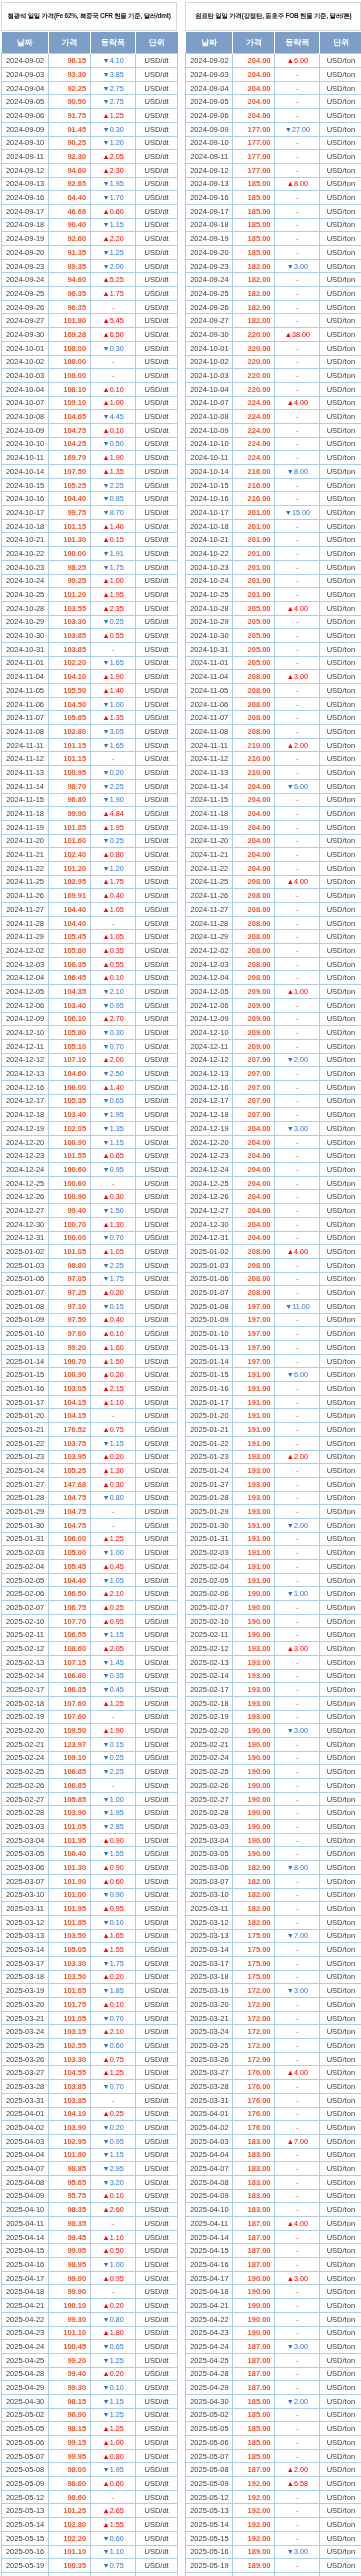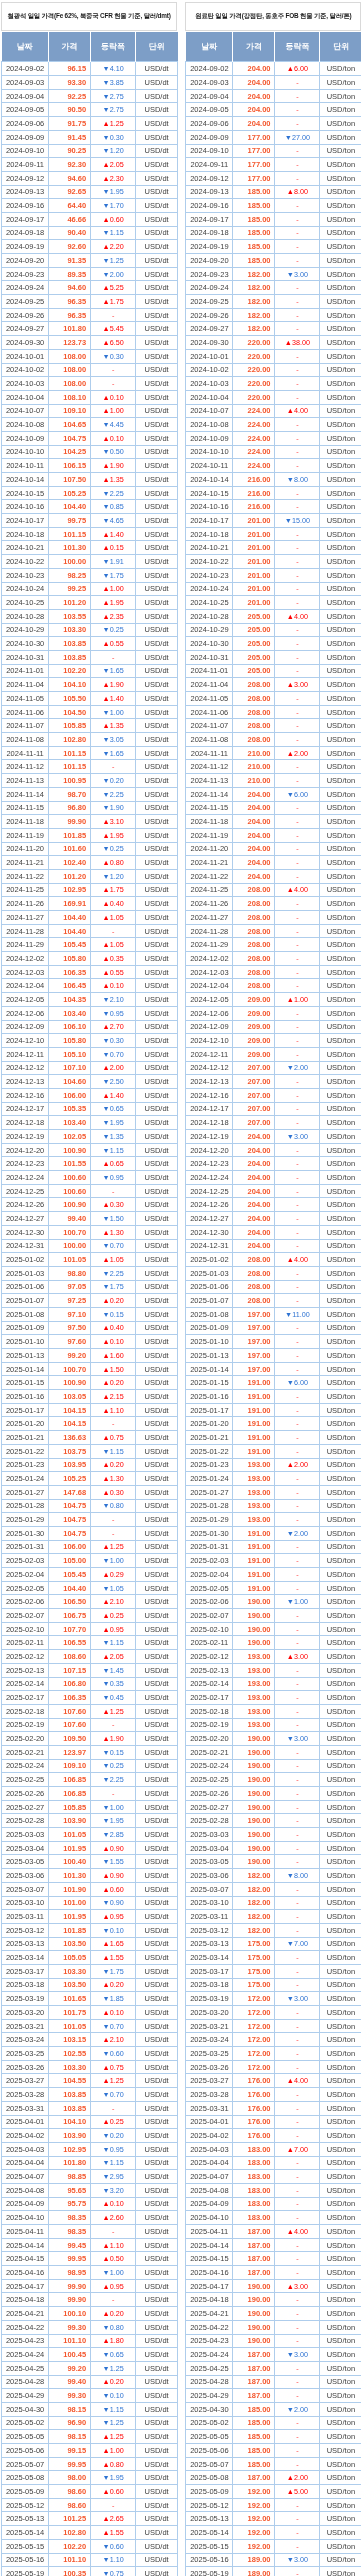--- a/index.html
+++ b/index.html
@@ -10,21 +10,21 @@
     border:0.6px solid #D9D9D9; height:27px; margin-bottom:1.7px;
     display:flex; align-items:center; justify-content:center;
     font-size:6.4px; font-weight:bold; color:#1a1a1a; white-space:nowrap;
     letter-spacing:-0.2px; overflow:hidden;
   }
   table { width:100%; border-collapse:collapse; table-layout:fixed; }
   col.c-date { width:47px; } col.c-price { width:42px; }
   col.c-change { width:45px; } col.c-unit { width:42px; }
   thead th {
     background:#7D9EC7; color:#ffffff; font-size:8px; font-weight:bold;
-    height:29px; padding:0; border:none; border-right:1.1px solid #ffffff;
+    height:21px; padding:0; border:none; border-right:1.1px solid #ffffff;
   }
   thead th:last-child { border-right:none; }
   tbody td {
     border:0.6px solid #AECDEC; height:12.7px; padding:0;
     font-size:7.5px; overflow:hidden; white-space:nowrap;
   }
   td.date { color:#3F3F3F; text-align:center; }
   td.price { color:#F4572D; font-weight:bold; text-align:right; padding-right:3.9px; }
   td.change { text-align:center; font-size:7.2px; }
   td.change.up { color:#FF0000; }
@@ -170,21 +170,21 @@
             <td class="unit">USD/dt</td>
           </tr>
           <tr>
             <td class="date">2024-09-27</td>
             <td class="price">101.80</td>
             <td class="change up">▲5.45</td>
             <td class="unit">USD/dt</td>
           </tr>
           <tr>
             <td class="date">2024-09-30</td>
-            <td class="price">123.73</td>
+            <td class="price">169.28</td>
             <td class="change up">▲6.50</td>
             <td class="unit">USD/dt</td>
           </tr>
           <tr>
             <td class="date">2024-10-01</td>
             <td class="price">108.00</td>
             <td class="change down">▼0.30</td>
             <td class="unit">USD/dt</td>
           </tr>
           <tr>
@@ -224,21 +224,21 @@
             <td class="unit">USD/dt</td>
           </tr>
           <tr>
             <td class="date">2024-10-10</td>
             <td class="price">104.25</td>
             <td class="change down">▼0.50</td>
             <td class="unit">USD/dt</td>
           </tr>
           <tr>
             <td class="date">2024-10-11</td>
-            <td class="price">106.15</td>
+            <td class="price">169.79</td>
             <td class="change up">▲1.90</td>
             <td class="unit">USD/dt</td>
           </tr>
           <tr>
             <td class="date">2024-10-14</td>
             <td class="price">107.50</td>
             <td class="change up">▲1.35</td>
             <td class="unit">USD/dt</td>
           </tr>
           <tr>
@@ -249,21 +249,21 @@
           </tr>
           <tr>
             <td class="date">2024-10-16</td>
             <td class="price">104.40</td>
             <td class="change down">▼0.85</td>
             <td class="unit">USD/dt</td>
           </tr>
           <tr>
             <td class="date">2024-10-17</td>
             <td class="price">99.75</td>
-            <td class="change down">▼4.65</td>
+            <td class="change down">▼8.70</td>
             <td class="unit">USD/dt</td>
           </tr>
           <tr>
             <td class="date">2024-10-18</td>
             <td class="price">101.15</td>
             <td class="change up">▲1.40</td>
             <td class="unit">USD/dt</td>
           </tr>
           <tr>
             <td class="date">2024-10-21</td>
@@ -381,21 +381,21 @@
           </tr>
           <tr>
             <td class="date">2024-11-15</td>
             <td class="price">96.80</td>
             <td class="change down">▼1.90</td>
             <td class="unit">USD/dt</td>
           </tr>
           <tr>
             <td class="date">2024-11-18</td>
             <td class="price">99.90</td>
-            <td class="change up">▲3.10</td>
+            <td class="change up">▲4.84</td>
             <td class="unit">USD/dt</td>
           </tr>
           <tr>
             <td class="date">2024-11-19</td>
             <td class="price">101.85</td>
             <td class="change up">▲1.95</td>
             <td class="unit">USD/dt</td>
           </tr>
           <tr>
             <td class="date">2024-11-20</td>
@@ -650,21 +650,21 @@
             <td class="unit">USD/dt</td>
           </tr>
           <tr>
             <td class="date">2025-01-20</td>
             <td class="price">104.15</td>
             <td class="change flat">-</td>
             <td class="unit">USD/dt</td>
           </tr>
           <tr>
             <td class="date">2025-01-21</td>
-            <td class="price">136.63</td>
+            <td class="price">176.52</td>
             <td class="change up">▲0.75</td>
             <td class="unit">USD/dt</td>
           </tr>
           <tr>
             <td class="date">2025-01-22</td>
             <td class="price">103.75</td>
             <td class="change down">▼1.15</td>
             <td class="unit">USD/dt</td>
           </tr>
           <tr>
@@ -711,21 +711,21 @@
           </tr>
           <tr>
             <td class="date">2025-02-03</td>
             <td class="price">105.00</td>
             <td class="change down">▼1.00</td>
             <td class="unit">USD/dt</td>
           </tr>
           <tr>
             <td class="date">2025-02-04</td>
             <td class="price">105.45</td>
-            <td class="change up">▲0.29</td>
+            <td class="change up">▲0.45</td>
             <td class="unit">USD/dt</td>
           </tr>
           <tr>
             <td class="date">2025-02-05</td>
             <td class="price">104.40</td>
             <td class="change down">▼1.05</td>
             <td class="unit">USD/dt</td>
           </tr>
           <tr>
             <td class="date">2025-02-06</td>
@@ -2281,21 +2281,21 @@
           </tr>
           <tr>
             <td class="date">2025-05-08</td>
             <td class="price">187.00</td>
             <td class="change up">▲2.00</td>
             <td class="unit">USD/ton</td>
           </tr>
           <tr>
             <td class="date">2025-05-09</td>
             <td class="price">192.00</td>
-            <td class="change up">▲5.00</td>
+            <td class="change up">▲6.58</td>
             <td class="unit">USD/ton</td>
           </tr>
           <tr>
             <td class="date">2025-05-12</td>
             <td class="price">192.00</td>
             <td class="change flat">-</td>
             <td class="unit">USD/ton</td>
           </tr>
           <tr>
             <td class="date">2025-05-13</td>

